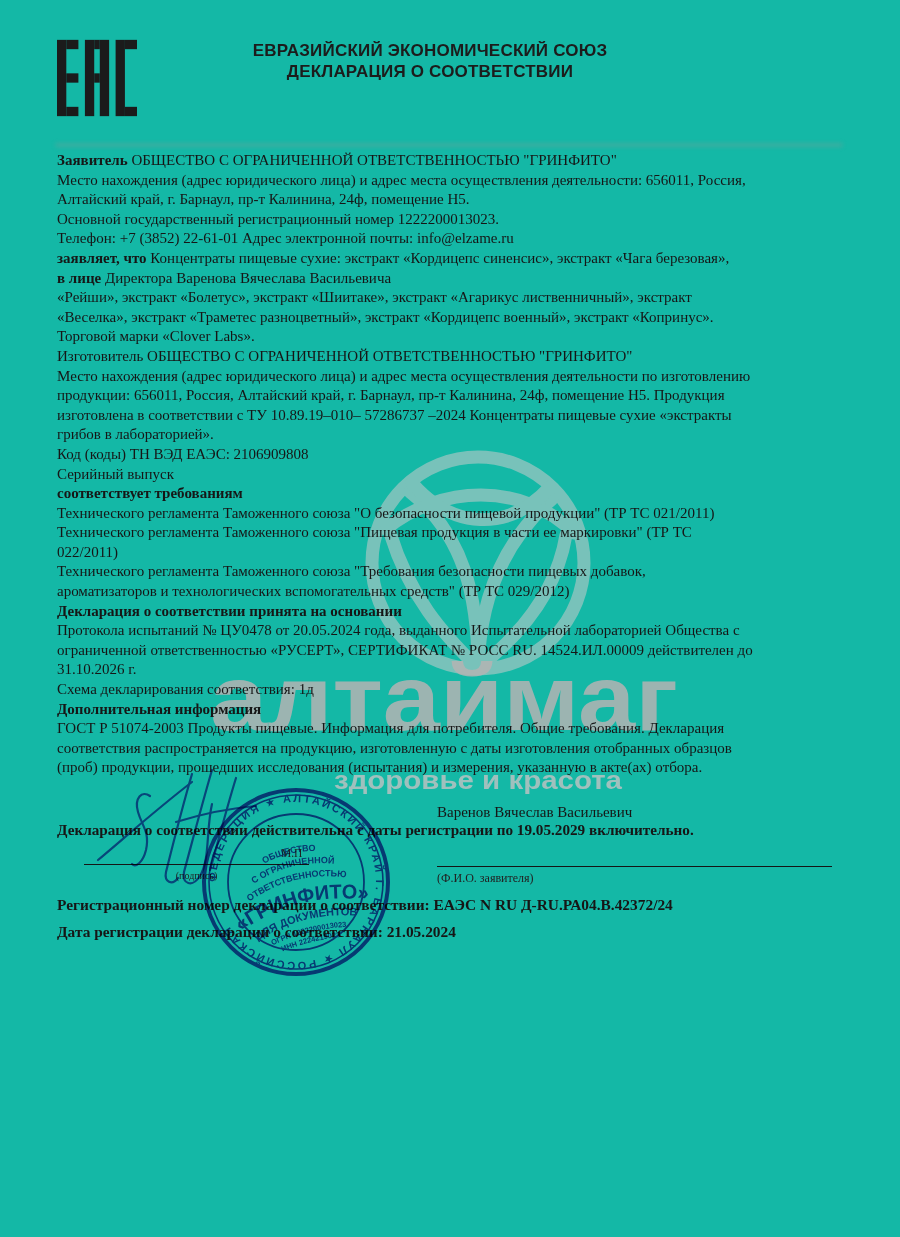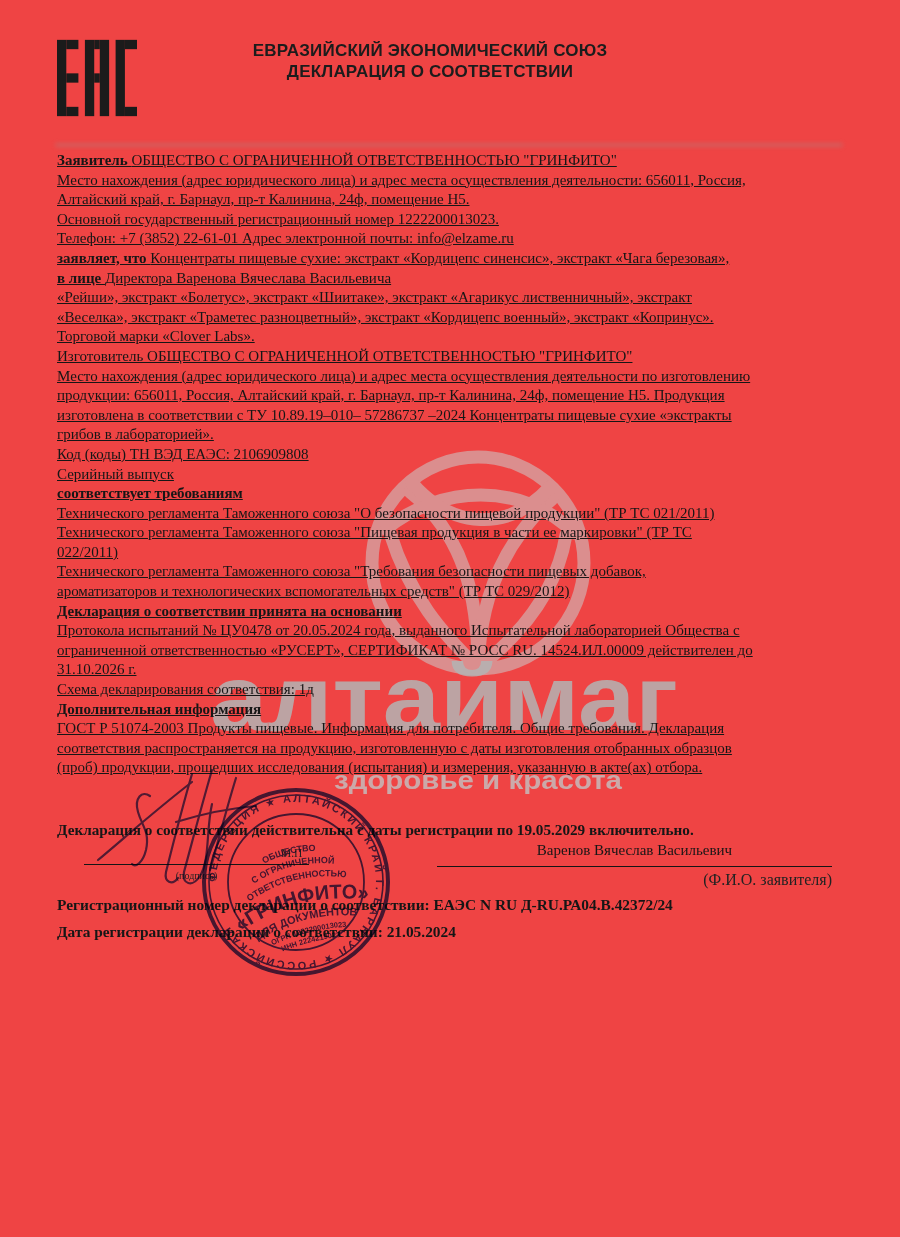--- a/index.html
+++ b/index.html
@@ -1,47 +1,47 @@
 <!DOCTYPE html>
 <html><head>
 <meta charset="utf-8">
 <style>
   html,body{margin:0;padding:0;background:#e8e8e8;}
   .page{
     position:relative;width:900px;height:1237px;margin:0 auto;
-    background:#ef4444;overflow:hidden;
+    background:#14b8a6;overflow:hidden;
     font-family:"Liberation Serif","DejaVu Serif",serif;color:#161616;
   }
   
   .eac-logo{position:absolute;left:57px;top:36px;width:80px;height:84px;}
   .doc-header{
     position:absolute;left:180px;top:40px;width:500px;text-align:center;
     font-family:"Liberation Sans","DejaVu Sans",sans-serif;
     font-weight:bold;font-size:17px;line-height:21px;color:#1c1c1c;letter-spacing:.2px;
   }
   
   .wm-globe{position:absolute;left:352px;top:437px;opacity:.55;}
   .wm-brand{position:absolute;left:200px;top:630px;opacity:.85;}
   .wm-tag{position:absolute;left:330px;top:762px;opacity:.8;}
   .scan-smudge{
     position:absolute;left:55px;top:143px;width:788px;height:4px;
     background:rgba(150,150,150,.32);filter:blur(2px);border-radius:2px;
   }
   
-  .doc-body{position:absolute;left:57px;top:151px;width:800px;font-size:15px;line-height:19.6px;text-decoration:underline;}
+  .doc-body{position:absolute;left:57px;top:151px;width:800px;font-size:15px;line-height:19.6px;}
   .doc-body .line{white-space:nowrap;}
   .doc-body .b,.bold{font-weight:bold;}
   
   .validity{position:absolute;left:57px;top:821px;width:800px;font-weight:bold;font-size:15.2px;}
   .mp{position:absolute;left:281px;top:847px;font-size:11.5px;color:#222;}
-  .applicant-name{position:absolute;left:437px;top:842px;width:395px;text-align:center;font-size:15px;}
+  .applicant-name{position:absolute;left:437px;top:804px;width:395px;text-align:left;font-size:15px;}
   .sign-line-left{position:absolute;left:84px;top:864px;width:225px;border-top:1.7px solid #151515;}
   .sign-line-right{position:absolute;left:437px;top:866px;width:395px;border-top:1.7px solid #151515;}
   .sign-caption-left{position:absolute;left:84px;top:870px;width:225px;text-align:center;font-size:10px;color:#222;}
-  .sign-caption-right{position:absolute;left:437px;top:871px;width:395px;text-align:right;font-size:16px;color:#222;}
+  .sign-caption-right{position:absolute;left:437px;top:871px;width:395px;text-align:left;font-size:12px;color:#222;}
   .reg-number{position:absolute;left:57px;top:896px;width:820px;font-weight:bold;font-size:15.4px;}
   .reg-date{position:absolute;left:57px;top:923px;width:820px;font-weight:bold;font-size:15.4px;}
   
   .stamp{position:absolute;left:200px;top:786px;mix-blend-mode:multiply;opacity:.92;}
   .signature{position:absolute;left:80px;top:760px;mix-blend-mode:multiply;opacity:.9;}
 </style>
 </head>
 <body>
 
 <div class="page">

